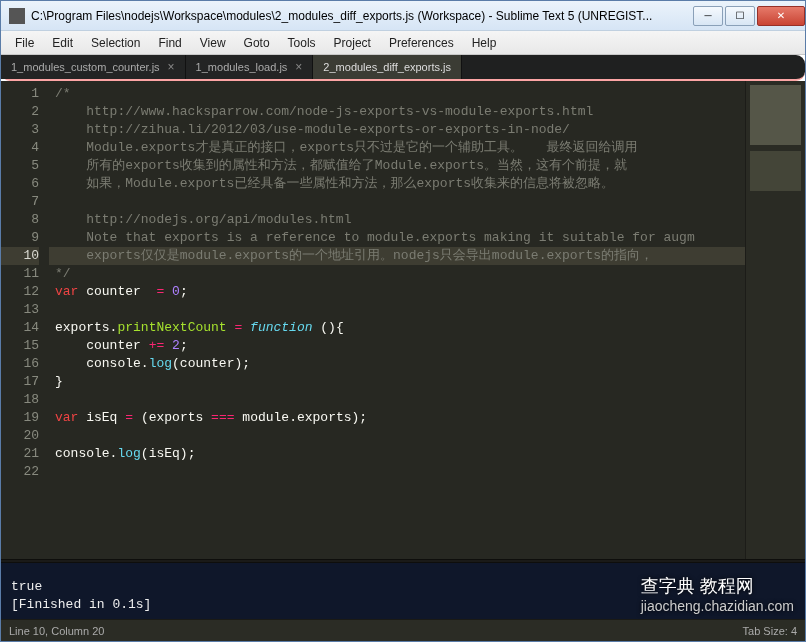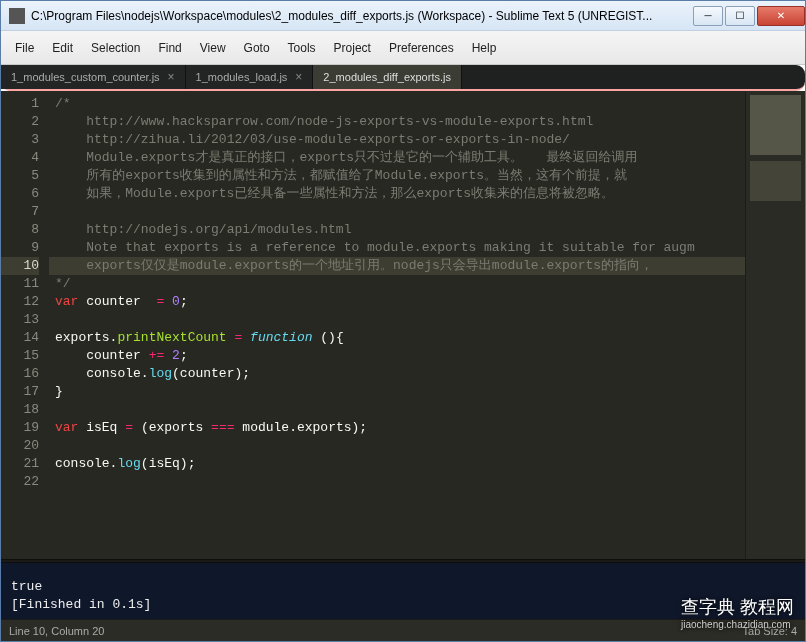--- a/index.html
+++ b/index.html
@@ -4,21 +4,21 @@
 <style>
 * { margin: 0; padding: 0; box-sizing: border-box; }
 body { font-family: Consolas, "Courier New", monospace; font-size: 13px; background: #272822; color: #f8f8f2; width: 806px; height: 642px; overflow: hidden; position: relative; }
 .window-frame { border: 1px solid #5a7ca8; background: #fff; height: 642px; display: flex; flex-direction: column; }
 .titlebar { background: linear-gradient(#ebf3fb, #d6e5f5); height: 30px; display: flex; align-items: center; padding: 0 0 0 8px; border-bottom: 1px solid #c0d0e0; font-family: "Segoe UI", Tahoma, sans-serif; font-size: 12px; color: #000; }
 .titlebar .icon { width: 16px; height: 16px; margin-right: 6px; background: #555; display: inline-block; }
 .titlebar .title { flex: 1; white-space: nowrap; overflow: hidden; text-overflow: ellipsis; }
 .winbtns { display: flex; }
 .winbtn { width: 30px; height: 20px; border: 1px solid #8aa0b8; margin-left: 2px; display: flex; align-items: center; justify-content: center; font-size: 10px; background: linear-gradient(#f5f9fd,#d8e6f4); border-radius: 2px; }
 .winbtn.close { width: 48px; background: linear-gradient(#e67a6a,#c94434); color: #fff; border-color: #963028; }
-.menubar { background: linear-gradient(#f5f5f5,#e8e8e8); height: 34px; display: flex; align-items: center; padding: 0 6px; font-family: "Segoe UI", Tahoma, sans-serif; font-size: 12px; color: #222; border-bottom: 1px solid #c8c8c8; gap: 2px; }
+.menubar { background: linear-gradient(#f5f5f5,#e8e8e8); height: 24px; display: flex; align-items: center; padding: 0 6px; font-family: "Segoe UI", Tahoma, sans-serif; font-size: 12px; color: #222; border-bottom: 1px solid #c8c8c8; gap: 2px; }
 .menubar .mi { padding: 2px 8px; cursor: default; }
 .tabbar { background: #1f2020; height: 26px; display: flex; align-items: stretch; padding: 0; border-bottom: 2px solid #fca5a5; border-radius: 9px; }
 .tab { display: flex; align-items: center; padding: 0 10px; color: #aaa; font-family: "Segoe UI", Tahoma, sans-serif; font-size: 11px; border-right: 1px solid #111; background: #232424; gap: 8px; }
 .tab.active { background: #34352d; color: #ddd; }
 .tab.active.sel { background: #3b3c34; }
 .tab .x { color: #888; font-size: 12px; }
 .editor-area { flex: 1; position: relative; display: flex; background: #272822; overflow: hidden; }
 .gutter { width: 48px; background: #272822; color: #888a7f; text-align: right; padding: 4px 10px 4px 0; font-size: 13px; line-height: 18px; user-select: none; }
 .gutter .ln.hl { color: #d8d8d0; background: #3e3d32; }
 .code { flex: 1; padding: 4px 0; font-size: 13px; line-height: 18px; white-space: pre; position: relative; overflow: hidden; }
@@ -32,22 +32,22 @@
 .c-op { color: #f92672; }
 .c-num { color: #ae81ff; }
 .c-punc { color: #f8f8f2; }
 .c-call { color: #66d9ef; }
 .minimap { width: 60px; background: #2a2b24; border-left: 1px solid #1c1c18; position: relative; }
 .minimap .mm-block { position: absolute; left: 4px; right: 4px; background: #555648; }
 .divider { height: 4px; background: #1a1a18; border-top: 1px solid #0e0e0c; border-bottom: 1px solid #0e0e0c; }
 .console { background: #0f172a; color: #eee; padding: 15px 10px; font-size: 13px; line-height: 18px; height: 56px; }
 .statusbar { background: #2b2c25; color: #aaa; height: 22px; display: flex; align-items: center; padding: 0 8px; font-family: "Segoe UI", Tahoma, sans-serif; font-size: 11px; border-top: 1px solid #1a1a16; gap: 12px; }
 .statusbar .sb-right { margin-left: auto; }
-.watermark { position: absolute; right: 12px; bottom: 12px; color: #fff; font-family: "Microsoft YaHei", sans-serif; font-size: 18px; text-shadow: 0 0 4px #000; pointer-events: none; }
-.watermark small { display: block; font-size: 10px; color: #ccc; text-align: left; }
+.watermark { position: absolute; right: 12px; bottom: 28px; color: #fff; font-family: "Microsoft YaHei", sans-serif; font-size: 18px; text-shadow: 0 0 4px #000; pointer-events: none; }
+.watermark small { display: block; font-size: 14px; color: #ccc; text-align: left; }
 </style>
 </head>
 <body>
 
 <div class="window-frame">
   <div class="titlebar">
     <span class="icon"></span>
     <span class="title">C:\Program Files\nodejs\Workspace\modules\2_modules_diff_exports.js (Workspace) - Sublime Text 5 (UNREGIST...</span>
     <div class="winbtns">
       <div class="winbtn">─</div>

